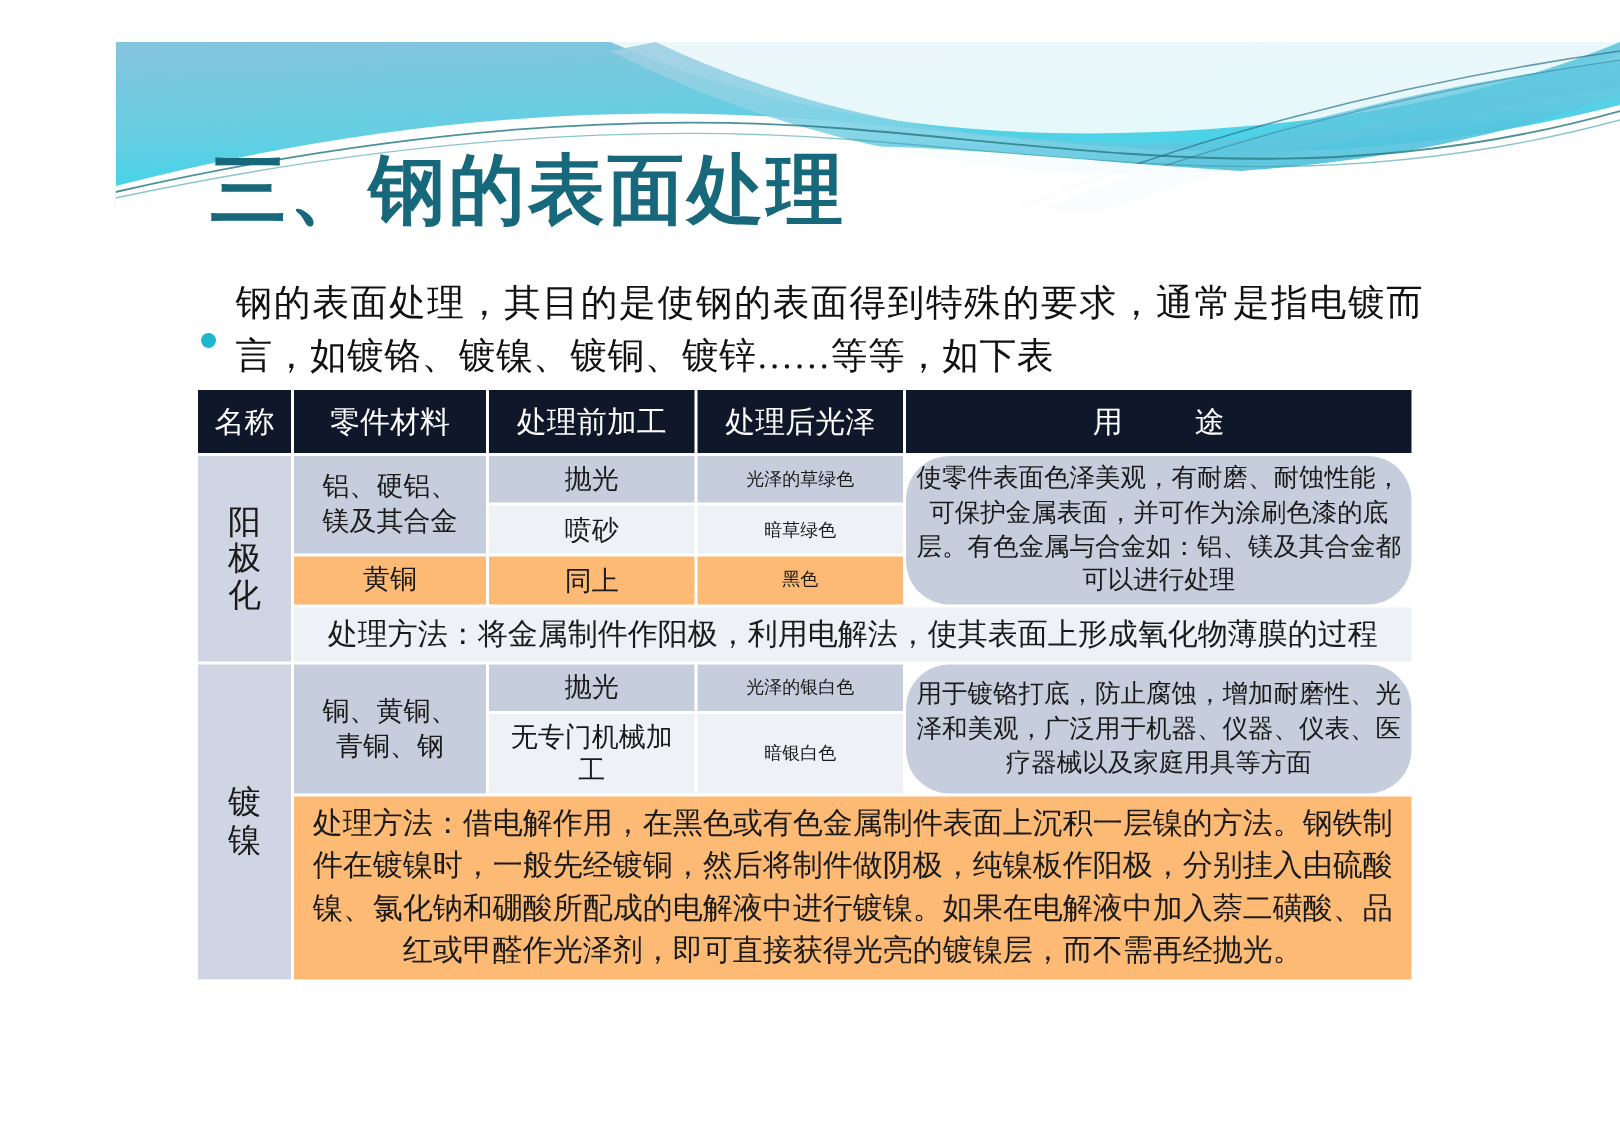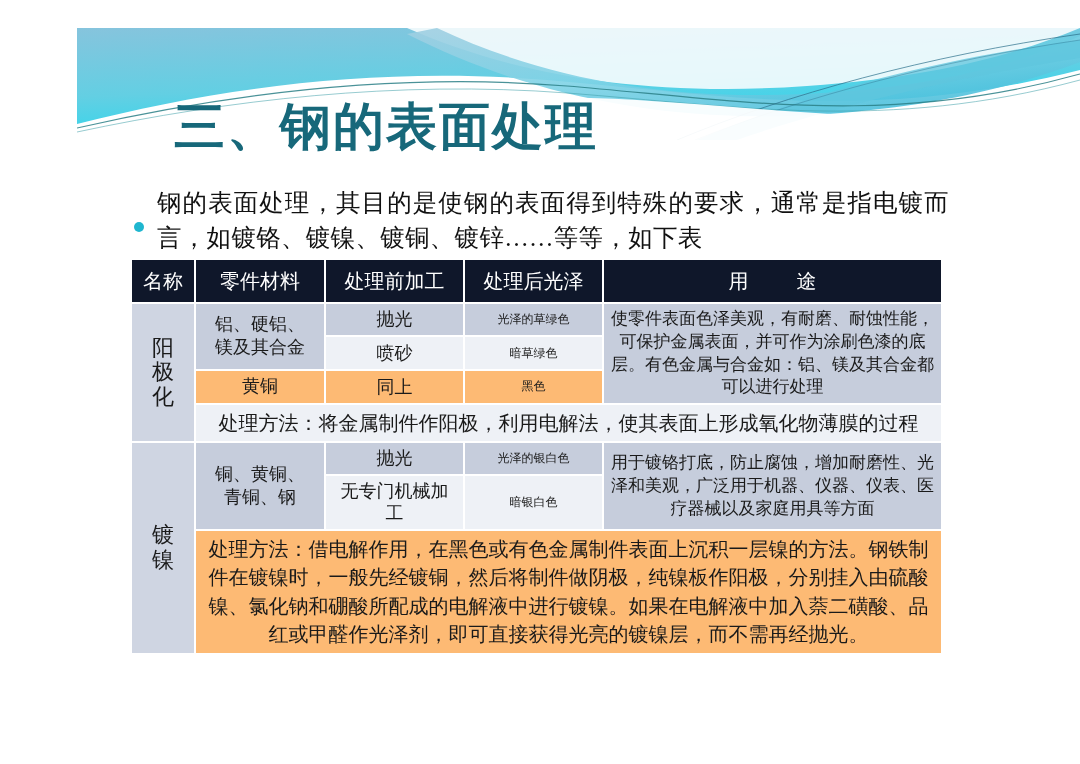--- a/index.html
+++ b/index.html
@@ -40,21 +40,20 @@
     position: absolute;
     left: 140px;
     top: 98px;
     font-family: "Liberation Sans", "DejaVu Sans", sans-serif;
     font-size: 51px;
     font-weight: 700;
     color: #17687a;
     letter-spacing: 2px;
     line-height: 1.15;
     white-space: nowrap;
-    margin-left: 34px;
   }
 
   
   .bullet-row {
     position: absolute;
     left: 134px;
     top: 186px;
     width: 815px;
     display: flex;
     align-items: center;
@@ -126,20 +125,21 @@
   }
 
   td.mat-cell  { width: 128px; font-size: 18px; line-height: 1.3; }
   td.pre-cell  { width: 137px; font-size: 18px; line-height: 1.25; margin-top: 8px; }
   td.gloss-cell{ width: 137px; font-size: 12px; }
   td.use-cell  {
     text-align: left;
     font-size: 17px;
     line-height: 1.34;
     padding: 6px 9px;
+    border-radius: 29px;
   }
   td.method-cell {
     text-align: left;
     font-size: 20px;
     line-height: 1.42;
     padding: 7px 10px;
     text-indent: 0;
   }
 
   

